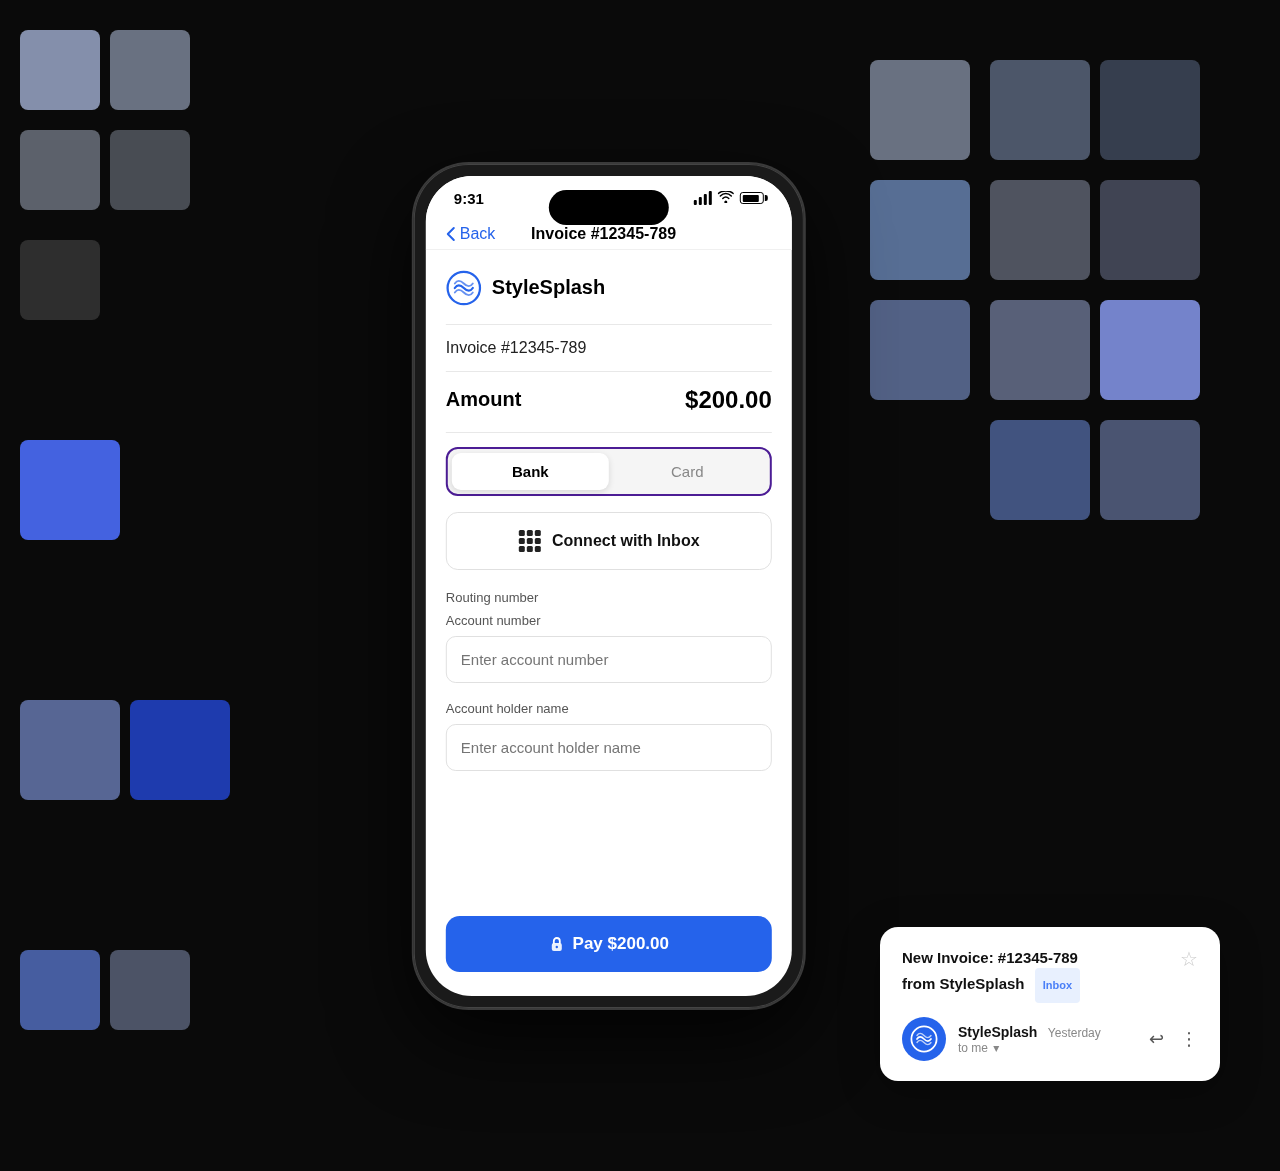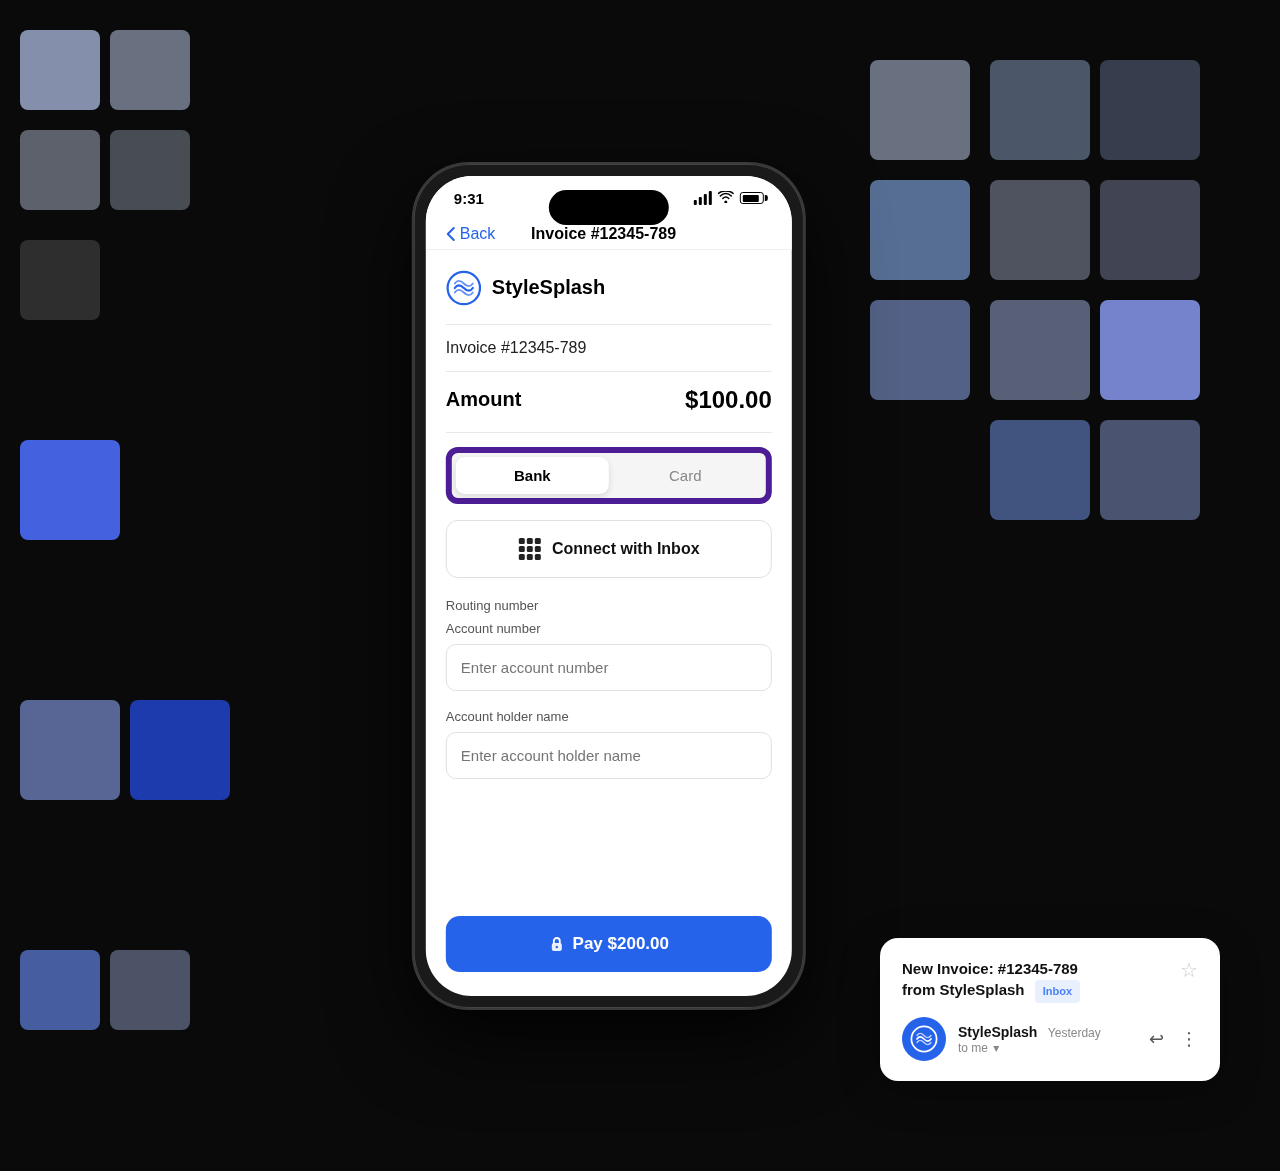--- a/index.html
+++ b/index.html
@@ -160,21 +160,21 @@
       color: #000;
     }
 
     
     .payment-tabs {
       display: flex;
       background: #f5f5f5;
       border-radius: 12px;
       padding: 4px;
       margin-bottom: 16px;
-      border: 6px solid #4c1d95;
+      border: 2px solid #4c1d95;
     }
 
     .tab {
       flex: 1;
       padding: 10px;
       text-align: center;
       border-radius: 9px;
       font-size: 15px;
       font-weight: 500;
       color: #888;
@@ -274,21 +274,21 @@
       line-height: 1.4;
       flex: 1;
       margin-right: 10px;
     }
 
     .inbox-badge {
       background: #e8f0fe;
       color: #4a7ff7;
       font-size: 11px;
       font-weight: 600;
-      padding: 4px 8px;
+      padding: 10px 8px;
       border-radius: 4px;
       display: inline-block;
       margin-left: 6px;
     }
 
     .star-icon {
       color: #ccc;
       font-size: 20px;
       cursor: pointer;
     }
@@ -481,21 +481,21 @@
         <div class="divider"></div>
 
         
         <div class="invoice-number">Invoice #12345-789</div>
 
         <div class="divider"></div>
 
         
         <div class="amount-row">
           <span class="amount-label">Amount</span>
-          <span class="amount-value">$100.00</span>
+          <span class="amount-value">$200.00</span>
         </div>
 
         <div class="divider"></div>
 
         
         <div class="payment-tabs">
           <div class="tab active">Bank</div>
           <div class="tab">Card</div>
         </div>
 

